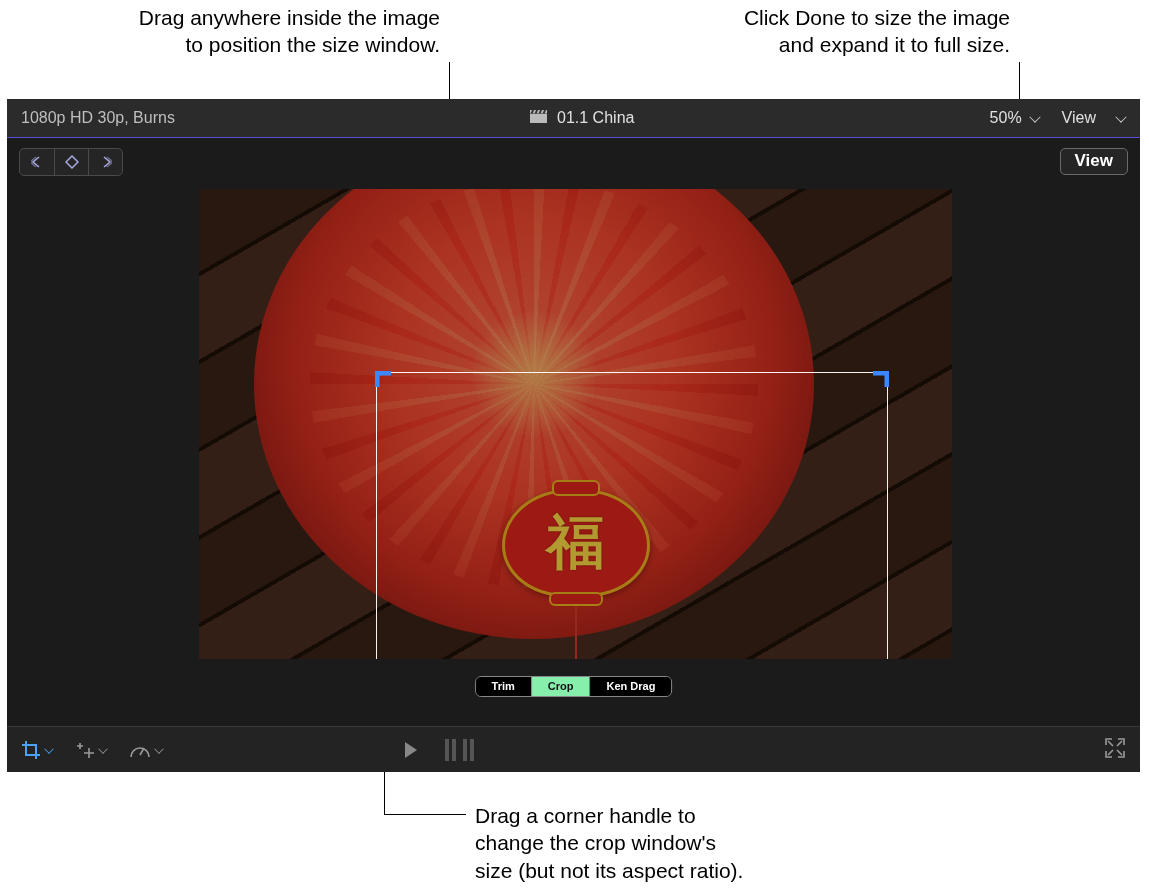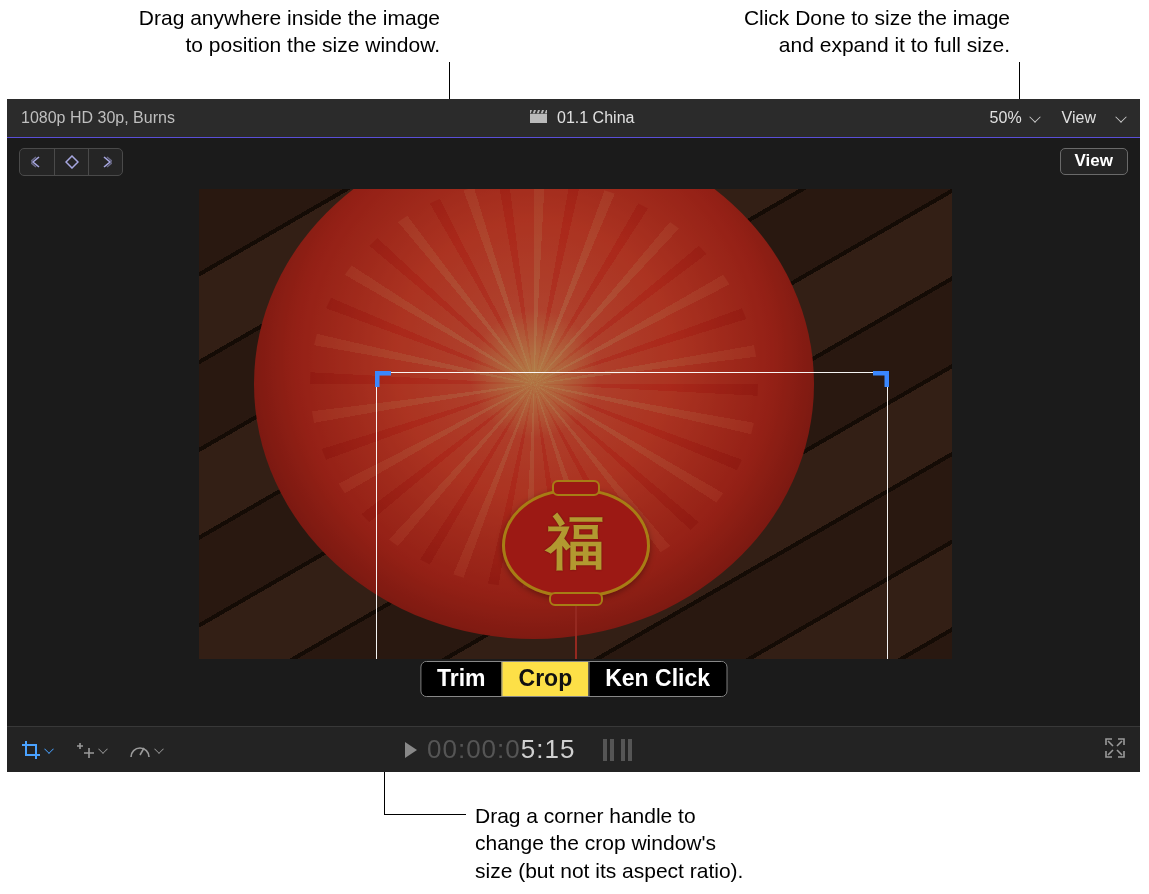--- a/index.html
+++ b/index.html
@@ -211,27 +211,27 @@
     bottom: 75px;
     transform: translateX(-50%);
     display: flex;
     border: 1.5px solid #888;
     border-radius: 6px;
     overflow: hidden;
     background: #0e0e0e;
   }
   .mode-segments .seg {
     padding: 3px 16px 4px;
-    font-size: 23px;
+    font-size: 11px;
     font-weight: 600;
     color: #fff;
     background: #000;
   }
   .mode-segments .seg + .seg { border-left: 1.5px solid #888; }
-  .mode-segments .seg.active { background: #fde047; color: #111; }
+  .mode-segments .seg.active { background: #86efac; color: #111; }
 
   .bottom-bar {
     position: absolute;
     left: 0; right: 0; bottom: 0;
     height: 46px;
     background: #232323;
     border-top: 1px solid #383838;
     display: flex;
     align-items: center;
     padding: 0 14px;
@@ -387,21 +387,21 @@
             <path d="M2 16 L2 2 L16 2" fill="none" stroke="#3a87ff" stroke-width="5"></path>
           </svg>
       </div>
 
     </div>
   </div>
 
   <div class="mode-segments">
     <div class="seg"><span>Trim</span></div>
     <div class="seg active"><span>Crop</span></div>
-    <div class="seg"><span>Ken Click</span></div>
+    <div class="seg"><span>Ken Drag</span></div>
   </div>
 
   <div class="bottom-bar">
     <span class="tool-icon">
       <svg width="20" height="20" viewBox="0 0 20 20">
         <path d="M5 1 L5 15 L19 15 M1 5 L15 5 L15 19" fill="none" stroke="#4aa2ff" stroke-width="2"></path>
       </svg>
       <span class="tiny-chev"></span>
     </span>
     <span class="tool-icon grey">
@@ -413,23 +413,20 @@
     <span class="tool-icon grey">
       <svg width="22" height="18" viewBox="0 0 22 18">
         <path d="M2 16 A9 9 0 0 1 20 16" fill="none" stroke="#9a9a9a" stroke-width="1.6"></path>
         <line x1="11" y1="14" x2="15" y2="7" stroke="#9a9a9a" stroke-width="1.6"></line>
       </svg>
       <span class="tiny-chev"></span>
     </span>
 
     <div class="playhead-area">
       <div class="play-tri"></div>
-      <div class="timecode">
-        <span class="dim">00:00:0</span><span class="bright">5:15</span>
-      </div>
       <div class="marks">
         <span></span>
           <span></span>
           <span style="margin-left:4px"></span>
           <span></span>
       </div>
     </div>
 
     <div class="fs-icon">
       <svg width="22" height="22" viewBox="0 0 22 22">

